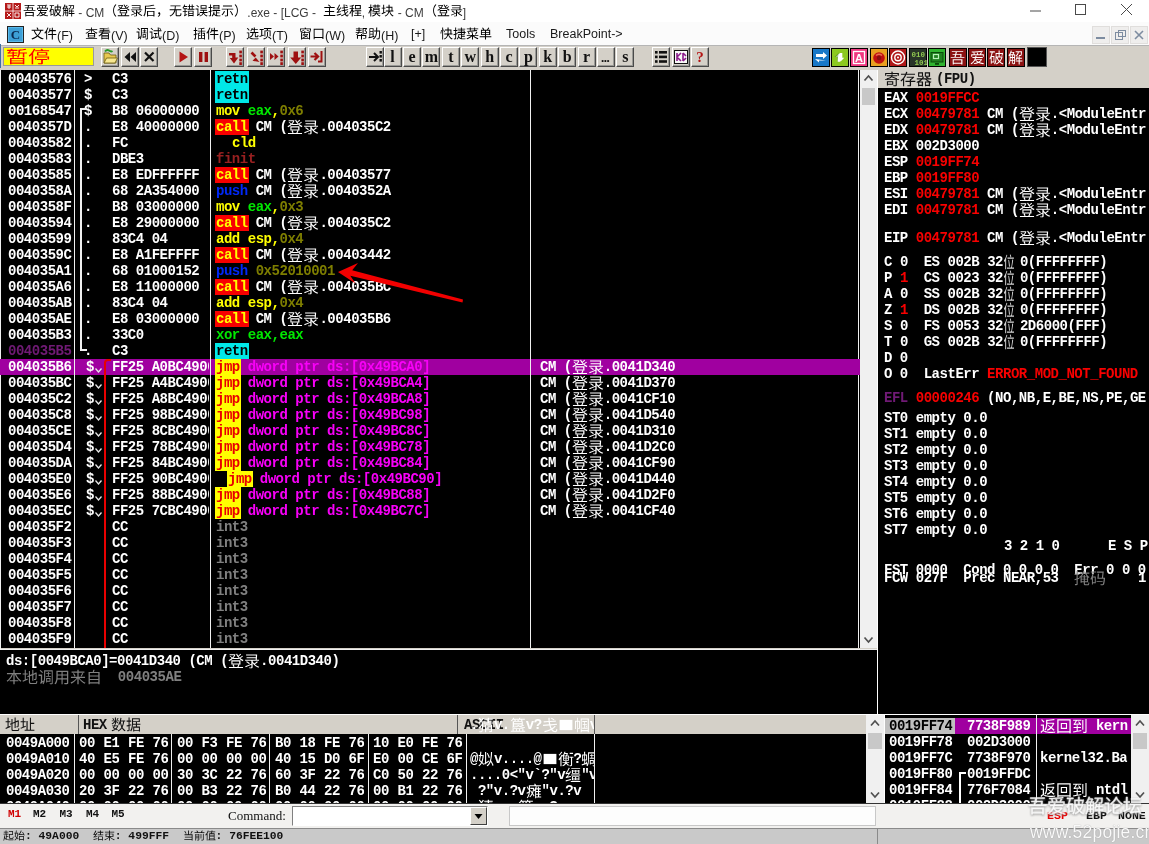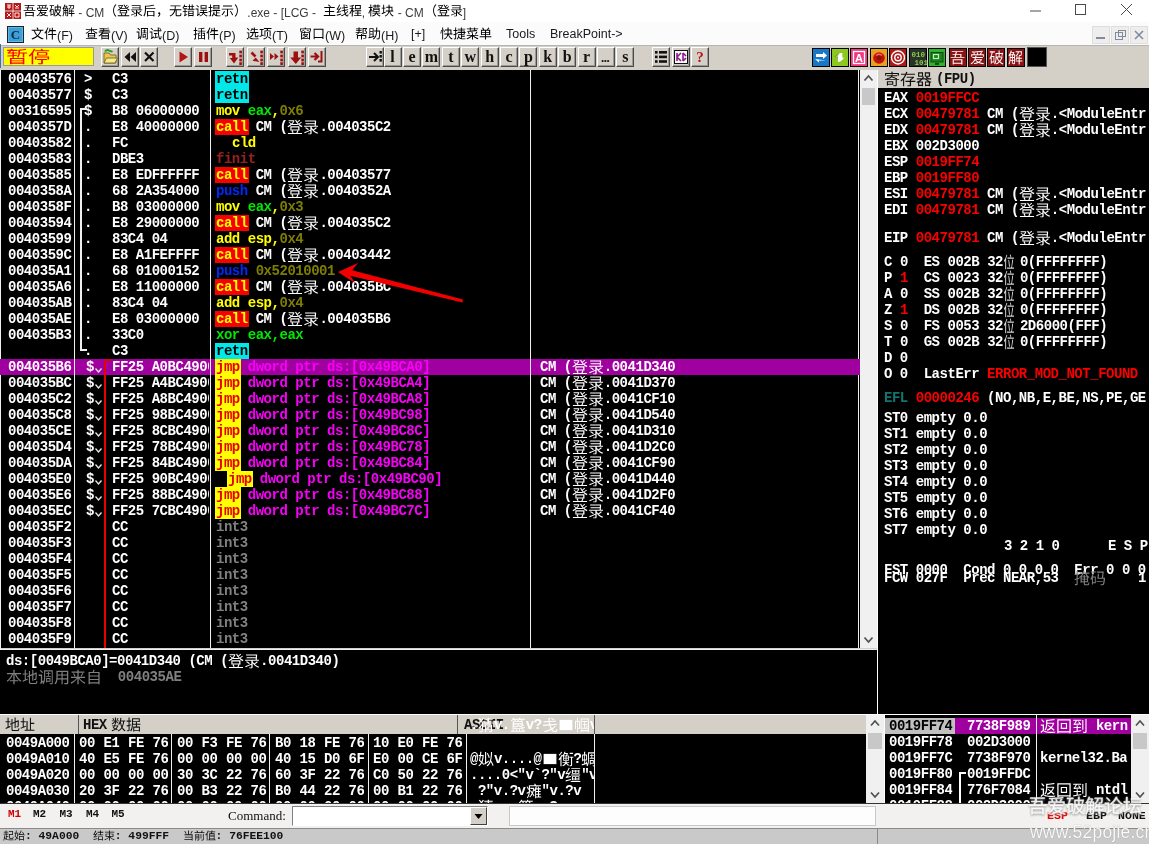--- a/index.html
+++ b/index.html
@@ -392,21 +392,21 @@
     <div class="vline" style="left:210px;top:70px;height:578px"></div>
     <div class="vline" style="left:530px;top:70px;height:578px"></div>
     <div class="mr" style="left:8px;top:71px;"><span style="color:#ffffff">00403576</span></div>
     <div class="mr" style="left:84px;top:71px;"><span style="color:#ffffff">&gt;</span></div>
     <div class="mr" style="left:112px;top:71px;width:97px;overflow:hidden"><span style="color:#ffffff">C3</span></div>
     <div class="mr" style="left:216px;top:71px;"><span style="color:#000;background:#00e8e8;padding:0 1px;margin:0 -1px">retn</span></div>
     <div class="mr" style="left:8px;top:87px;"><span style="color:#ffffff">00403577</span></div>
     <div class="mr" style="left:84px;top:87px;"><span style="color:#ffffff">$</span></div>
     <div class="mr" style="left:112px;top:87px;width:97px;overflow:hidden"><span style="color:#ffffff">C3</span></div>
     <div class="mr" style="left:216px;top:87px;"><span style="color:#000;background:#00e8e8;padding:0 1px;margin:0 -1px">retn</span></div>
-    <div class="mr" style="left:8px;top:103px;"><span style="color:#ffffff">00316595</span></div>
+    <div class="mr" style="left:8px;top:103px;"><span style="color:#ffffff">00168547</span></div>
     <div class="mr" style="left:84px;top:103px;"><span style="color:#ffffff">$</span></div>
     <div class="mr" style="left:112px;top:103px;width:97px;overflow:hidden"><span style="color:#ffffff">B8 06000000</span></div>
     <div class="mr" style="left:216px;top:103px;"><span style="color:#ffff00">mov</span><span style="color:#ffffff"> </span><span style="color:#00e800">eax</span><span style="color:#ffff00">,</span><span style="color:#7e7e00">0x6</span></div>
     <div class="mr" style="left:8px;top:119px;"><span style="color:#ffffff">0040357D</span></div>
     <div class="mr" style="left:84px;top:119px;"><span style="color:#ffffff">.</span></div>
     <div class="mr" style="left:112px;top:119px;width:97px;overflow:hidden"><span style="color:#ffffff">E8 40000000</span></div>
     <div class="mr" style="left:216px;top:119px;"><span style="color:#ffff00;background:#f80000;padding:0 1px;margin:0 -1px">call</span><span style="color:#ffffff"> CM (<svg width="16" height="16" viewBox="0 0 100 100" style="fill:#ffffff;vertical-align:top;margin-top:0px">
           <use href="#g46" x="0"></use>
         </svg><svg width="16" height="16" viewBox="0 0 100 100" style="fill:#ffffff;vertical-align:top;margin-top:0px">
           <use href="#g25" x="0"></use>
@@ -480,21 +480,21 @@
     <div class="mr" style="left:112px;top:311px;width:97px;overflow:hidden"><span style="color:#ffffff">E8 03000000</span></div>
     <div class="mr" style="left:216px;top:311px;"><span style="color:#ffff00;background:#f80000;padding:0 1px;margin:0 -1px">call</span><span style="color:#ffffff"> CM (<svg width="16" height="16" viewBox="0 0 100 100" style="fill:#ffffff;vertical-align:top;margin-top:0px">
           <use href="#g46" x="0"></use>
         </svg><svg width="16" height="16" viewBox="0 0 100 100" style="fill:#ffffff;vertical-align:top;margin-top:0px">
           <use href="#g25" x="0"></use>
         </svg>.004035B6</span></div>
     <div class="mr" style="left:8px;top:327px;"><span style="color:#ffffff">004035B3</span></div>
     <div class="mr" style="left:84px;top:327px;"><span style="color:#ffffff">.</span></div>
     <div class="mr" style="left:112px;top:327px;width:97px;overflow:hidden"><span style="color:#ffffff">33C0</span></div>
     <div class="mr" style="left:216px;top:327px;"><span style="color:#00e800">xor</span><span style="color:#ffffff"> </span><span style="color:#00e800">eax</span><span style="color:#00e800">,</span><span style="color:#00e800">eax</span></div>
-    <div class="mr" style="left:8px;top:343px;"><span style="color:#000000">004035B5</span></div>
+    <div class="mr" style="left:8px;top:343px;"><span style="color:#701a75">004035B5</span></div>
     <div class="mr" style="left:84px;top:343px;"><span style="color:#ffffff">.</span></div>
     <div class="mr" style="left:112px;top:343px;width:97px;overflow:hidden"><span style="color:#ffffff">C3</span></div>
     <div class="mr" style="left:216px;top:343px;"><span style="color:#000;background:#00e8e8;padding:0 1px;margin:0 -1px">retn</span></div>
     <div class="mr" style="left:8px;top:359px;"><span style="color:#ffffff">004035B6</span></div>
     <div class="mr" style="left:86px;top:359px;"><span style="color:#ffffff">$</span></div>
     <div class="mr" style="left:112px;top:359px;width:97px;overflow:hidden"><span style="color:#ffffff">FF25 A0BC4900</span></div>
     <div class="mr" style="left:216px;top:359px;"><span style="color:#e80000;background:#ffff00;padding:0 1px;margin:0 -1px">jmp</span><span style="color:#ffffff"> </span><span style="color:#f800f8">dword ptr ds:[0x49BCA0]</span></div>
     <div class="mr" style="left:540px;top:359px;"><span style="color:#ffffff">CM (<svg width="16" height="16" viewBox="0 0 100 100" style="fill:#ffffff;vertical-align:top;margin-top:0px">
           <use href="#g46" x="0"></use>
         </svg><svg width="16" height="16" viewBox="0 0 100 100" style="fill:#ffffff;vertical-align:top;margin-top:0px">
@@ -726,21 +726,21 @@
     <div class="mr" style="left:1012px;top:318px;"><span style="color:#ffffff"> 2D6000(FFF)</span></div>
     <div class="mr" style="left:884px;top:334px;"><span style="color:#ffffff">T </span><span style="color:#ffffff">0</span><span style="color:#ffffff">  GS 002B 32</span></div>
     <div class="abs" style="left:884px;top:334px">
       <svg width="10" height="16" viewBox="8 0 84 100" preserveAspectRatio="none" style="position:absolute;left:120px;top:0" fill="#d8d8d8">
         <use href="#g2"></use>
       </svg>
     </div>
     <div class="mr" style="left:1012px;top:334px;"><span style="color:#ffffff"> 0(FFFFFFFF)</span></div>
     <div class="mr" style="left:884px;top:350px;"><span style="color:#ffffff">D 0</span></div>
     <div class="mr" style="left:884px;top:366px;"><span style="color:#ffffff">O 0  LastErr </span><span style="color:#f80000">ERROR_MOD_NOT_FOUND</span></div>
-    <div class="mr" style="left:884px;top:390px;"><span style="color:#0f766e">EFL </span><span style="color:#f80000">00000246</span><span style="color:#ffffff"> (NO,NB,E,BE,NS,PE,GE</span></div>
+    <div class="mr" style="left:884px;top:390px;"><span style="color:#701a75">EFL </span><span style="color:#f80000">00000246</span><span style="color:#ffffff"> (NO,NB,E,BE,NS,PE,GE</span></div>
     <div class="mr" style="left:884px;top:410px;"><span style="color:#ffffff">ST0 empty 0.0</span></div>
     <div class="mr" style="left:884px;top:426px;"><span style="color:#ffffff">ST1 empty 0.0</span></div>
     <div class="mr" style="left:884px;top:442px;"><span style="color:#ffffff">ST2 empty 0.0</span></div>
     <div class="mr" style="left:884px;top:458px;"><span style="color:#ffffff">ST3 empty 0.0</span></div>
     <div class="mr" style="left:884px;top:474px;"><span style="color:#ffffff">ST4 empty 0.0</span></div>
     <div class="mr" style="left:884px;top:490px;"><span style="color:#ffffff">ST5 empty 0.0</span></div>
     <div class="mr" style="left:884px;top:506px;"><span style="color:#ffffff">ST6 empty 0.0</span></div>
     <div class="mr" style="left:884px;top:522px;"><span style="color:#ffffff">ST7 empty 0.0</span></div>
     <div class="mr" style="left:1004px;top:538px;"><span style="color:#ffffff">3 2 1 0</span></div>
     <div class="mr" style="left:1108px;top:538px;"><span style="color:#ffffff">E S P</span></div>

